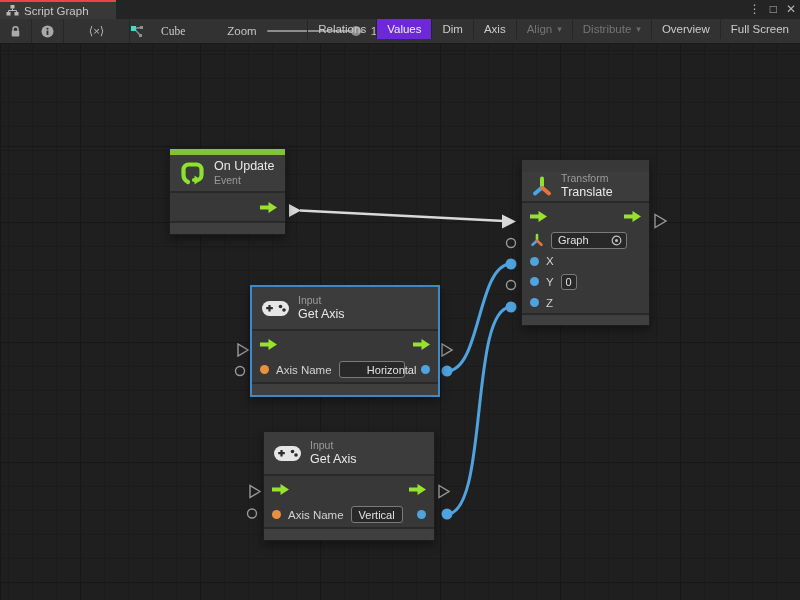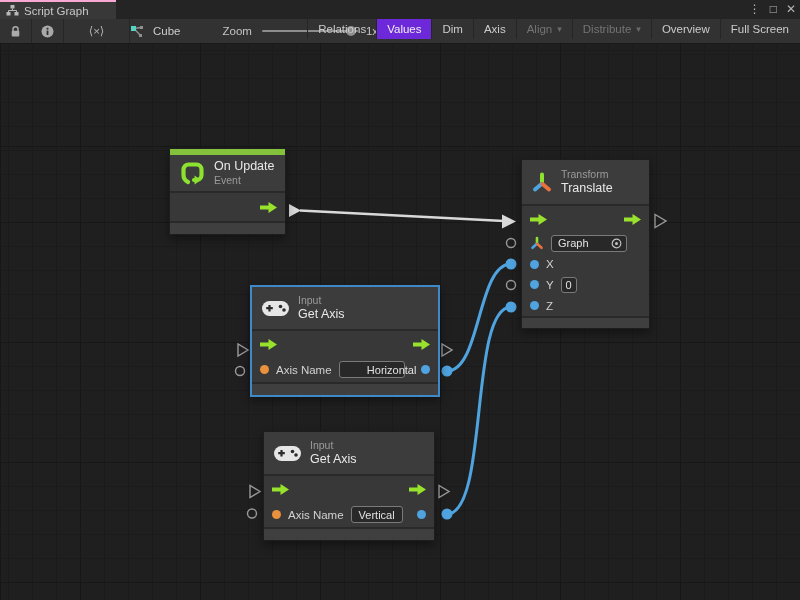--- a/index.html
+++ b/index.html
@@ -3,21 +3,21 @@
 <meta charset="utf-8">
 <style>
   * { margin:0; padding:0; box-sizing:border-box; }
   html,body { width:800px; height:600px; overflow:hidden; background:#1f1f1f;
               font-family:"Liberation Sans","DejaVu Sans",sans-serif; }
   .stage { position:relative; width:800px; height:600px; }
 
   
   .tabbar { position:absolute; left:0; top:0; width:800px; height:19px; background:#242424; }
   .tab { position:absolute; left:0; top:0; width:116px; height:19px; background:#383838;
-         border-top:2px solid #f9a8d4; display:flex; align-items:center; gap:5px; padding-left:6px;
+         border-top:2px solid #ef4444; display:flex; align-items:center; gap:5px; padding-left:6px;
          color:#c8c8c8; font-size:11.5px; }
   .winctl { position:absolute; right:4px; top:0; height:19px; display:flex; align-items:center; gap:9px;
             color:#b4b4b4; font-size:12px; }
   .winctl span { cursor:default; line-height:19px; }
 
   
   .toolbar { position:absolute; left:0; top:19px; width:800px; height:25px; background:#323232;
              border-bottom:1px solid #191919; color:#cccccc; font-size:11.5px; }
   .tb-left { position:absolute; left:0; top:0; height:24px; display:flex; align-items:stretch; }
   .tb-btn { display:flex; align-items:center; justify-content:center; padding:0 9px; border-right:1px solid #262626; }
@@ -25,21 +25,21 @@
   .tb-right { position:absolute; right:1px; top:0; height:20px; display:flex; align-items:stretch; }
   .tb-item { display:flex; align-items:center; padding:0 10px; border-left:1px solid #262626; white-space:nowrap; }
   .tb-item.active { background:#6d28d9; color:#efefef; }
   .tb-item.disabled { color:#747474;align-items:center; }
   .dd-arrow { font-size:9px; margin-left:5px; color:#8a8a8a; }
   .tb-item.disabled .dd-arrow { color:#6a6a6a; }
   .zoom-label { margin-left:42px; color:#c4c4c4; }
   .zoom-track { position:relative; width:96px; height:2px; background:#8d8d8d; margin-left:10px; border-radius:1px; }
   .zoom-handle { position:absolute; right:2px; top:-4px; width:10px; height:10px; border-radius:50%; background:#8f8f8f; }
   .zoom-value { margin-left:8px; color:#c4c4c4; }
-  .cube-label { margin-left:9px; }
+  .cube-label { margin-left:17px;font-family:Liberation Serif, serif; }
 
   
   .canvas { position:absolute; left:0; top:44px; width:800px; height:556px;
     background-color:#1f1f1f;
     background-image:
       repeating-linear-gradient(0deg,  #171717 0 1px, transparent 1px 120px),
       repeating-linear-gradient(90deg, #171717 0 1px, transparent 1px 120px),
       repeating-linear-gradient(0deg,  #1b1b1b 0 1px, transparent 1px 24px),
       repeating-linear-gradient(90deg, #1b1b1b 0 1px, transparent 1px 24px);
     background-position: 0 103px, 80px 0, 0 7px, 8px 0; }
@@ -212,21 +212,21 @@
       <span class="arrow-r">
         <svg width="17" height="11" viewBox="0 0 17 11">
             <path d="M0 3.5 H8.5 V0 L17 5.5 L8.5 11 V7.5 H0 Z" fill="#98e22e"></path>
           </svg>
       </span>
     </div>
     <div class="n-footer" style="height:13px;"></div>
   </div>
 
   <div class="node" style="left:521px; top:159px; width:129px;">
-    <div class="n-header" style="height:46px;">
+    <div class="n-header" style="height:31px;margin-top:12px;">
       <span>
         <svg width="22" height="23" viewBox="0 0 22 23">
           <line x1="11" y1="11" x2="11" y2="3.5" stroke="#8ce22f" stroke-width="4" stroke-linecap="round"></line>
           <line x1="10.5" y1="13" x2="4" y2="18.5" stroke="#4fa3df" stroke-width="4" stroke-linecap="round"></line>
           <line x1="11.5" y1="13" x2="18" y2="18.5" stroke="#e8713c" stroke-width="4" stroke-linecap="round"></line>
         </svg>
       </span>
       <span class="titles">
         <span class="t-small">Transform</span>
         <span class="t-big">Translate</span>

